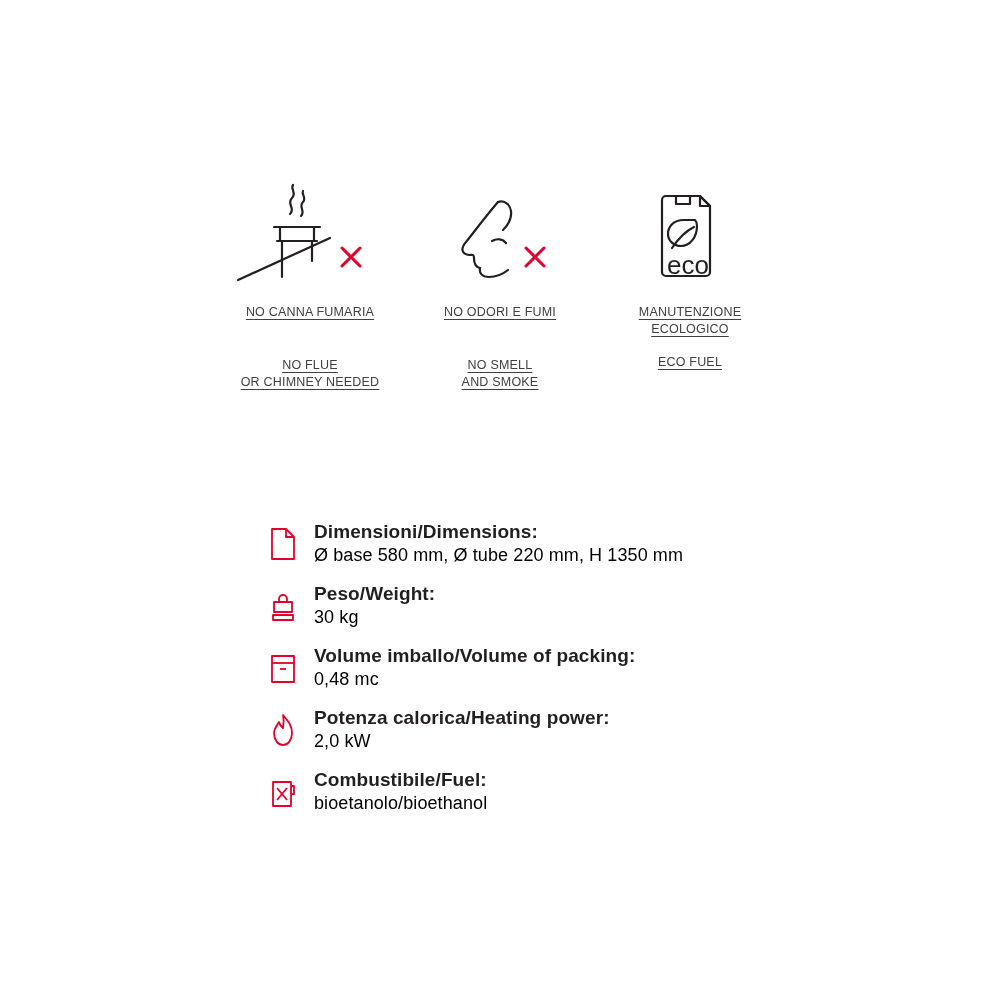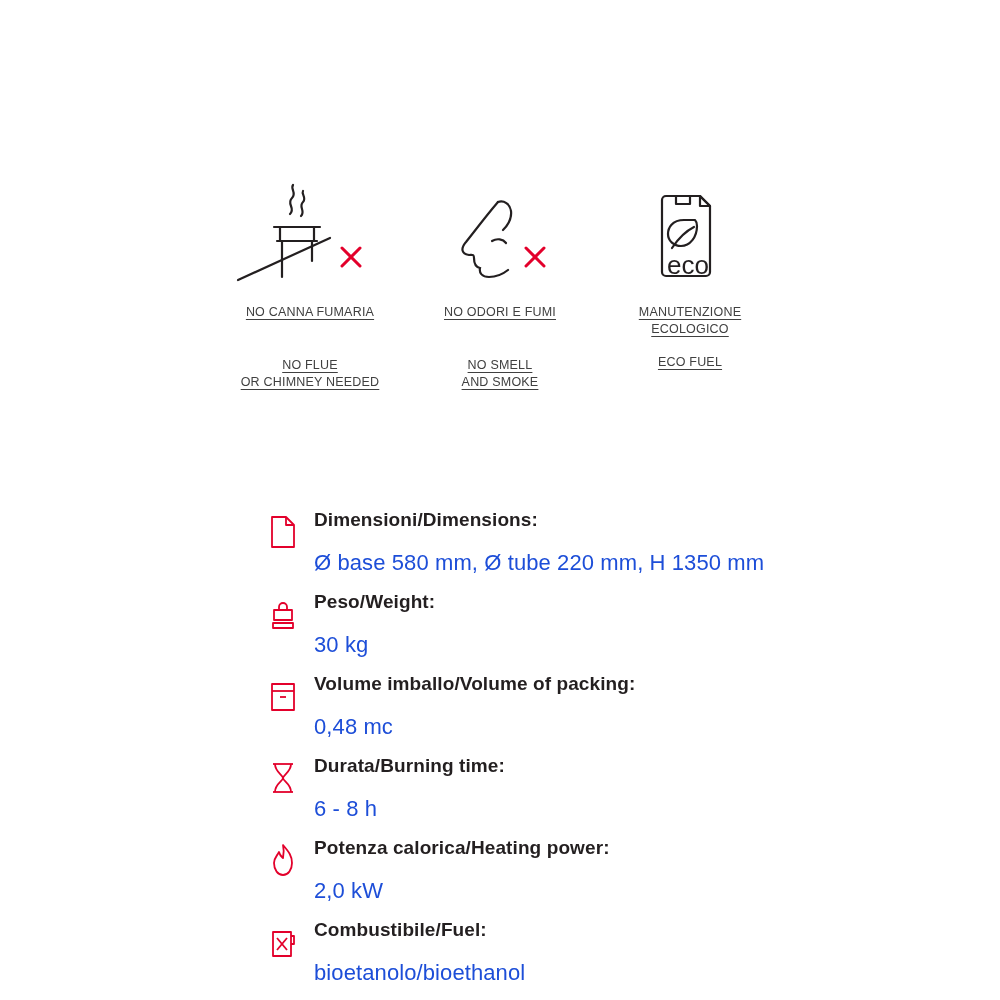--- a/index.html
+++ b/index.html
@@ -56,21 +56,21 @@
     margin-top: 36px;
   }
   .feature.fuel .label-en {
     margin-top: 16px;
   }
 
   
   .specs {
     position: absolute;
     left: 268px;
-    top: 508px;
+    top: 520px;
     width: 640px;
   }
   .spec-row {
     display: flex;
     align-items: flex-start;
     margin-bottom: 15px;
   }
   .spec-icon {
     width: 40px;
     min-width: 40px;
@@ -82,25 +82,24 @@
     padding-left: 6px;
   }
   .spec-title {
     font-size: 19px;
     font-weight: bold;
     color: #231f20;
     line-height: 23px;
     letter-spacing: 0.1px;
   }
   .spec-value {
-    font-size: 22px;
-    color: #1d4ed8;
+    font-size: 18px;
+    color: #000000;
     line-height: 24px;
     letter-spacing: 0.1px;
-    margin-top: 20px;
   }
 </style>
 </head>
 <body>
 
 <div class="features">
 
   <div class="feature">
     <div class="feature-icon">
       <svg width="160" height="110" viewBox="0 0 160 110">
@@ -221,36 +220,20 @@
           <path d="M12 19 h6"></path>
         </g>
       </svg>
     </div>
     <div class="spec-text">
       <div class="spec-title">Volume imballo/Volume of packing:</div>
       <div class="spec-value">0,48 mc</div>
     </div>
   </div>
 
-  <div class="spec-row">
-    <div class="spec-icon">
-      <svg width="30" height="36" viewBox="0 0 30 36">
-        <g fill="none" stroke="#e3002b" stroke-width="1.8" stroke-linejoin="round">
-          <path d="M5 4 h20"></path>
-          <path d="M5 32 h20"></path>
-          <path d="M7 4 c0 8 8 11 8 14 c0 3 -8 6 -8 14"></path>
-          <path d="M23 4 c0 8 -8 11 -8 14 c0 3 8 6 8 14"></path>
-        </g>
-      </svg>
-    </div>
-    <div class="spec-text">
-      <div class="spec-title">Durata/Burning time:</div>
-      <div class="spec-value">6 - 8 h</div>
-    </div>
-  </div>
 
   <div class="spec-row">
     <div class="spec-icon">
       <svg width="30" height="36" viewBox="0 0 30 36">
         <g fill="none" stroke="#e3002b" stroke-width="1.8" stroke-linejoin="round">
           <path d="M15 3 c6 7 9 11 9 18 c0 7 -4 12 -9 12 c-5 0 -9 -5 -9 -12 c0 -5 3 -7 5 -11 c1 4 3 5 4 6 c1 -5 1 -9 0 -13 z"></path>
         </g>
       </svg>
     </div>
     <div class="spec-text">

